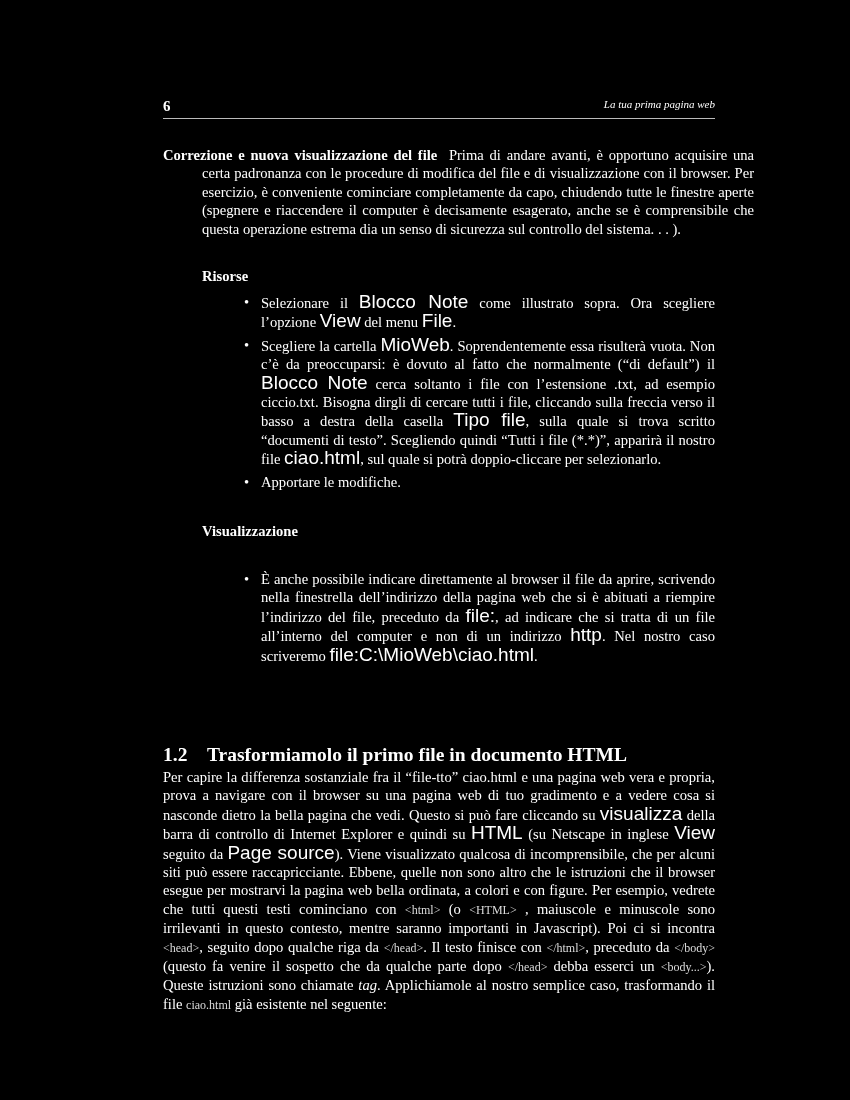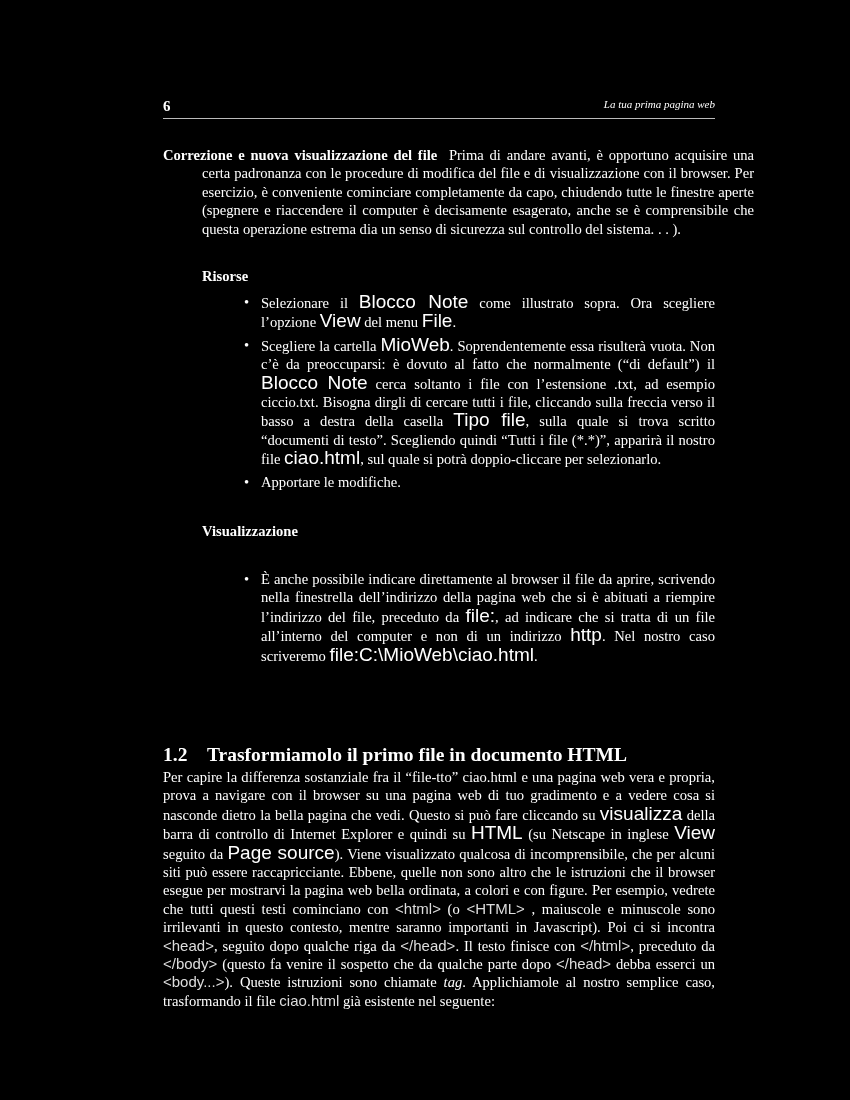--- a/index.html
+++ b/index.html
@@ -4,21 +4,21 @@
 <style>
   html, body { margin: 0; padding: 0; background: #000; }
   body { width: 850px; height: 1100px; position: relative; overflow: hidden;
          color: #fff; font-family: "Liberation Serif", serif; font-size: 14.6px; }
   .page { position: absolute; left: 163px; width: 552px; top: 0; }
   .header { position: absolute; top: 98px; left: 0; width: 552px; height: 20px;
             border-bottom: 1px solid #bbb; }
   .pnum { position: absolute; left: 0; top: 0; font-weight: bold; font-size: 15px; }
   .rtitle { position: absolute; right: 0; top: 0; font-style: italic; font-size: 11px; margin-left: 20px; }
   .sf { font-family: "Liberation Sans", sans-serif; font-size: 19px; }
-  .tt { font-family: Liberation Sans, sans-serif; font-size: 15px; color: #ddd; }
+  .tt { font-family: Liberation Serif, serif; font-size: 12px; color: #ddd; }
   p, .para { margin: 0; text-align: justify; line-height: 18.4px; }
   .para-term { position: absolute; top: 146px; left: 0; width: 552px; }
   .hang { padding-left: 39px; text-indent: -39px; }
   .subhead { position: absolute; left: 39px; font-weight: bold; }
   ul { list-style: none; margin: 0; padding: 0; position: absolute; left: 98px; width: 454px; }
   li { position: relative; text-align: justify; line-height: 18.4px; margin-bottom: 4px; }
   li::before { content: "\2022"; position: absolute; left: -17px; top: 0; }
   .section { position: absolute; left: 0; top: 720px; font-weight: bold; font-size: 19.5px; width: 552px; margin-top: 24px; }
   .section .num { display: inline-block; width: 44px; }
   .body2 { position: absolute; left: 0; top: 768px; width: 552px; }

